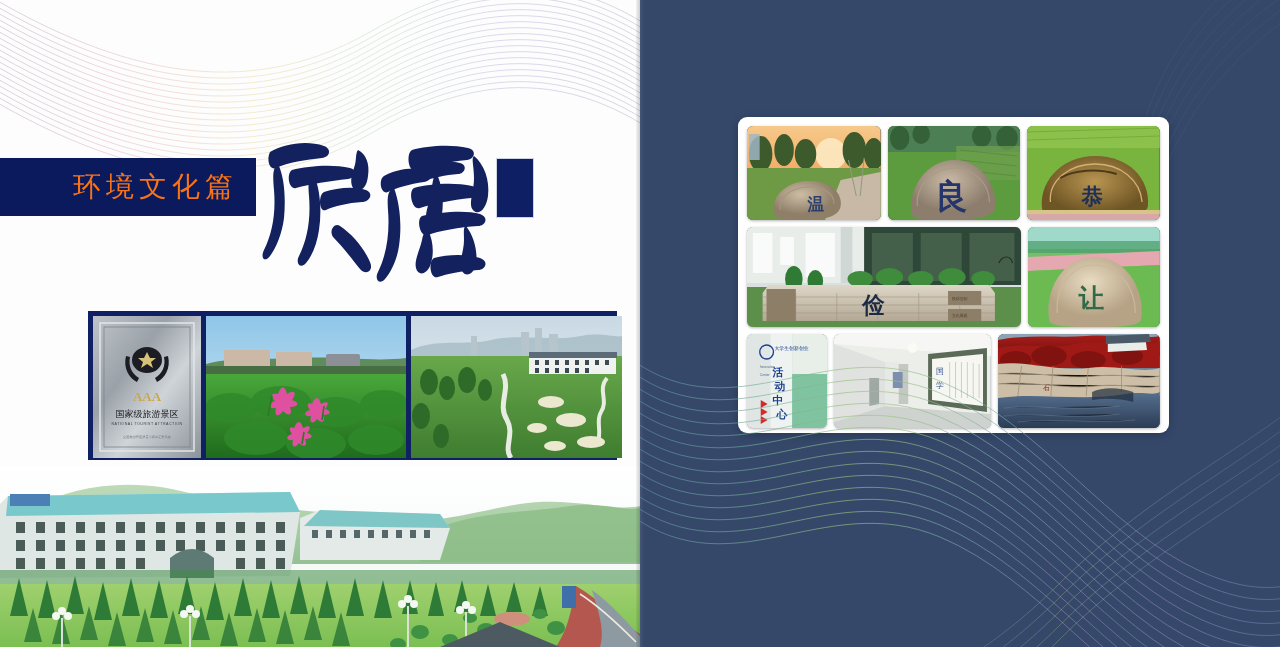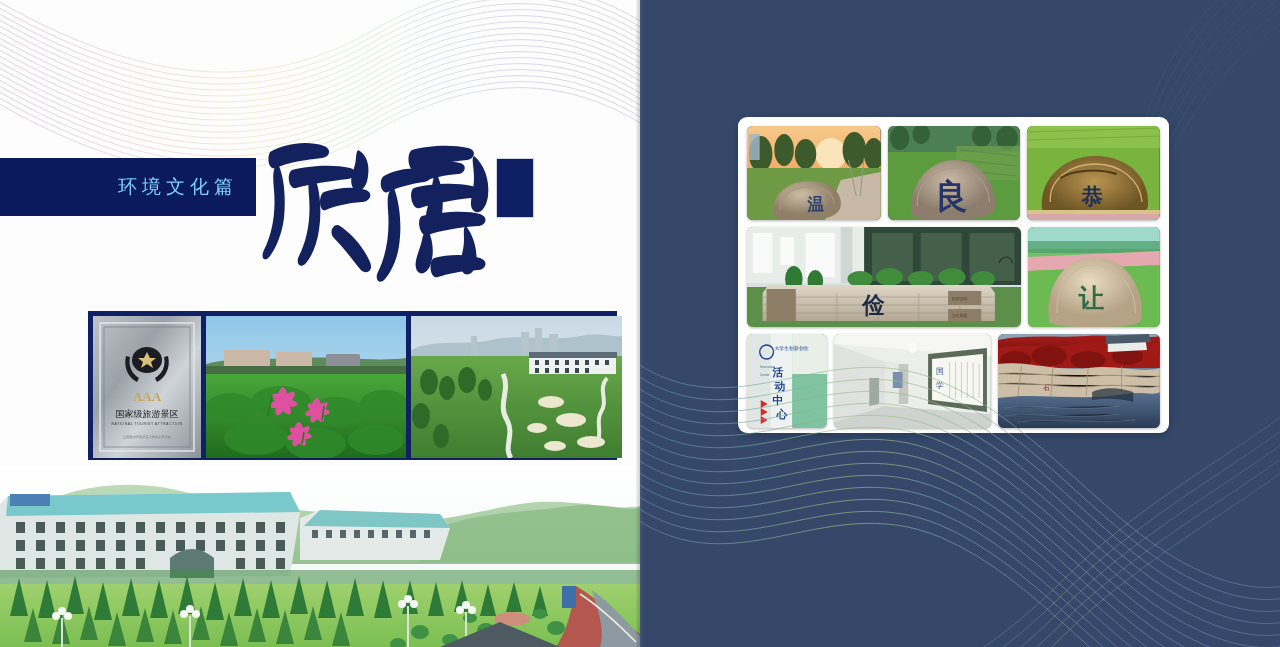--- a/index.html
+++ b/index.html
@@ -14,21 +14,21 @@
     position:absolute;left:0;top:0;width:640px;height:647px;
     background:#fdfdfd;overflow:hidden;
   }
   .left-waves{position:absolute;left:-30px;top:-20px;width:700px;height:190px;pointer-events:none;}
   .chapter-banner{
     position:absolute;left:0;top:158px;width:256px;height:58px;
     background:#0a1a5c;display:flex;align-items:center;justify-content:flex-end;
     padding-right:18px;
   }
   .chapter-banner-inner{
-    color:#7dd3fc;font-size:19px;letter-spacing:5px;
+    color:#f97316;font-size:28px;letter-spacing:5px;
     font-family:"DejaVu Sans","Liberation Sans",sans-serif;
   }
   .brush-title{
     position:absolute;left:262px;top:130px;width:240px;height:160px;
   }
   .brush-title svg{width:100%;height:100%;}
   .accent-square{
     position:absolute;left:496px;top:158px;width:38px;height:60px;
     background:#0f1f63;border:1px solid #cfd4e4;
   }

